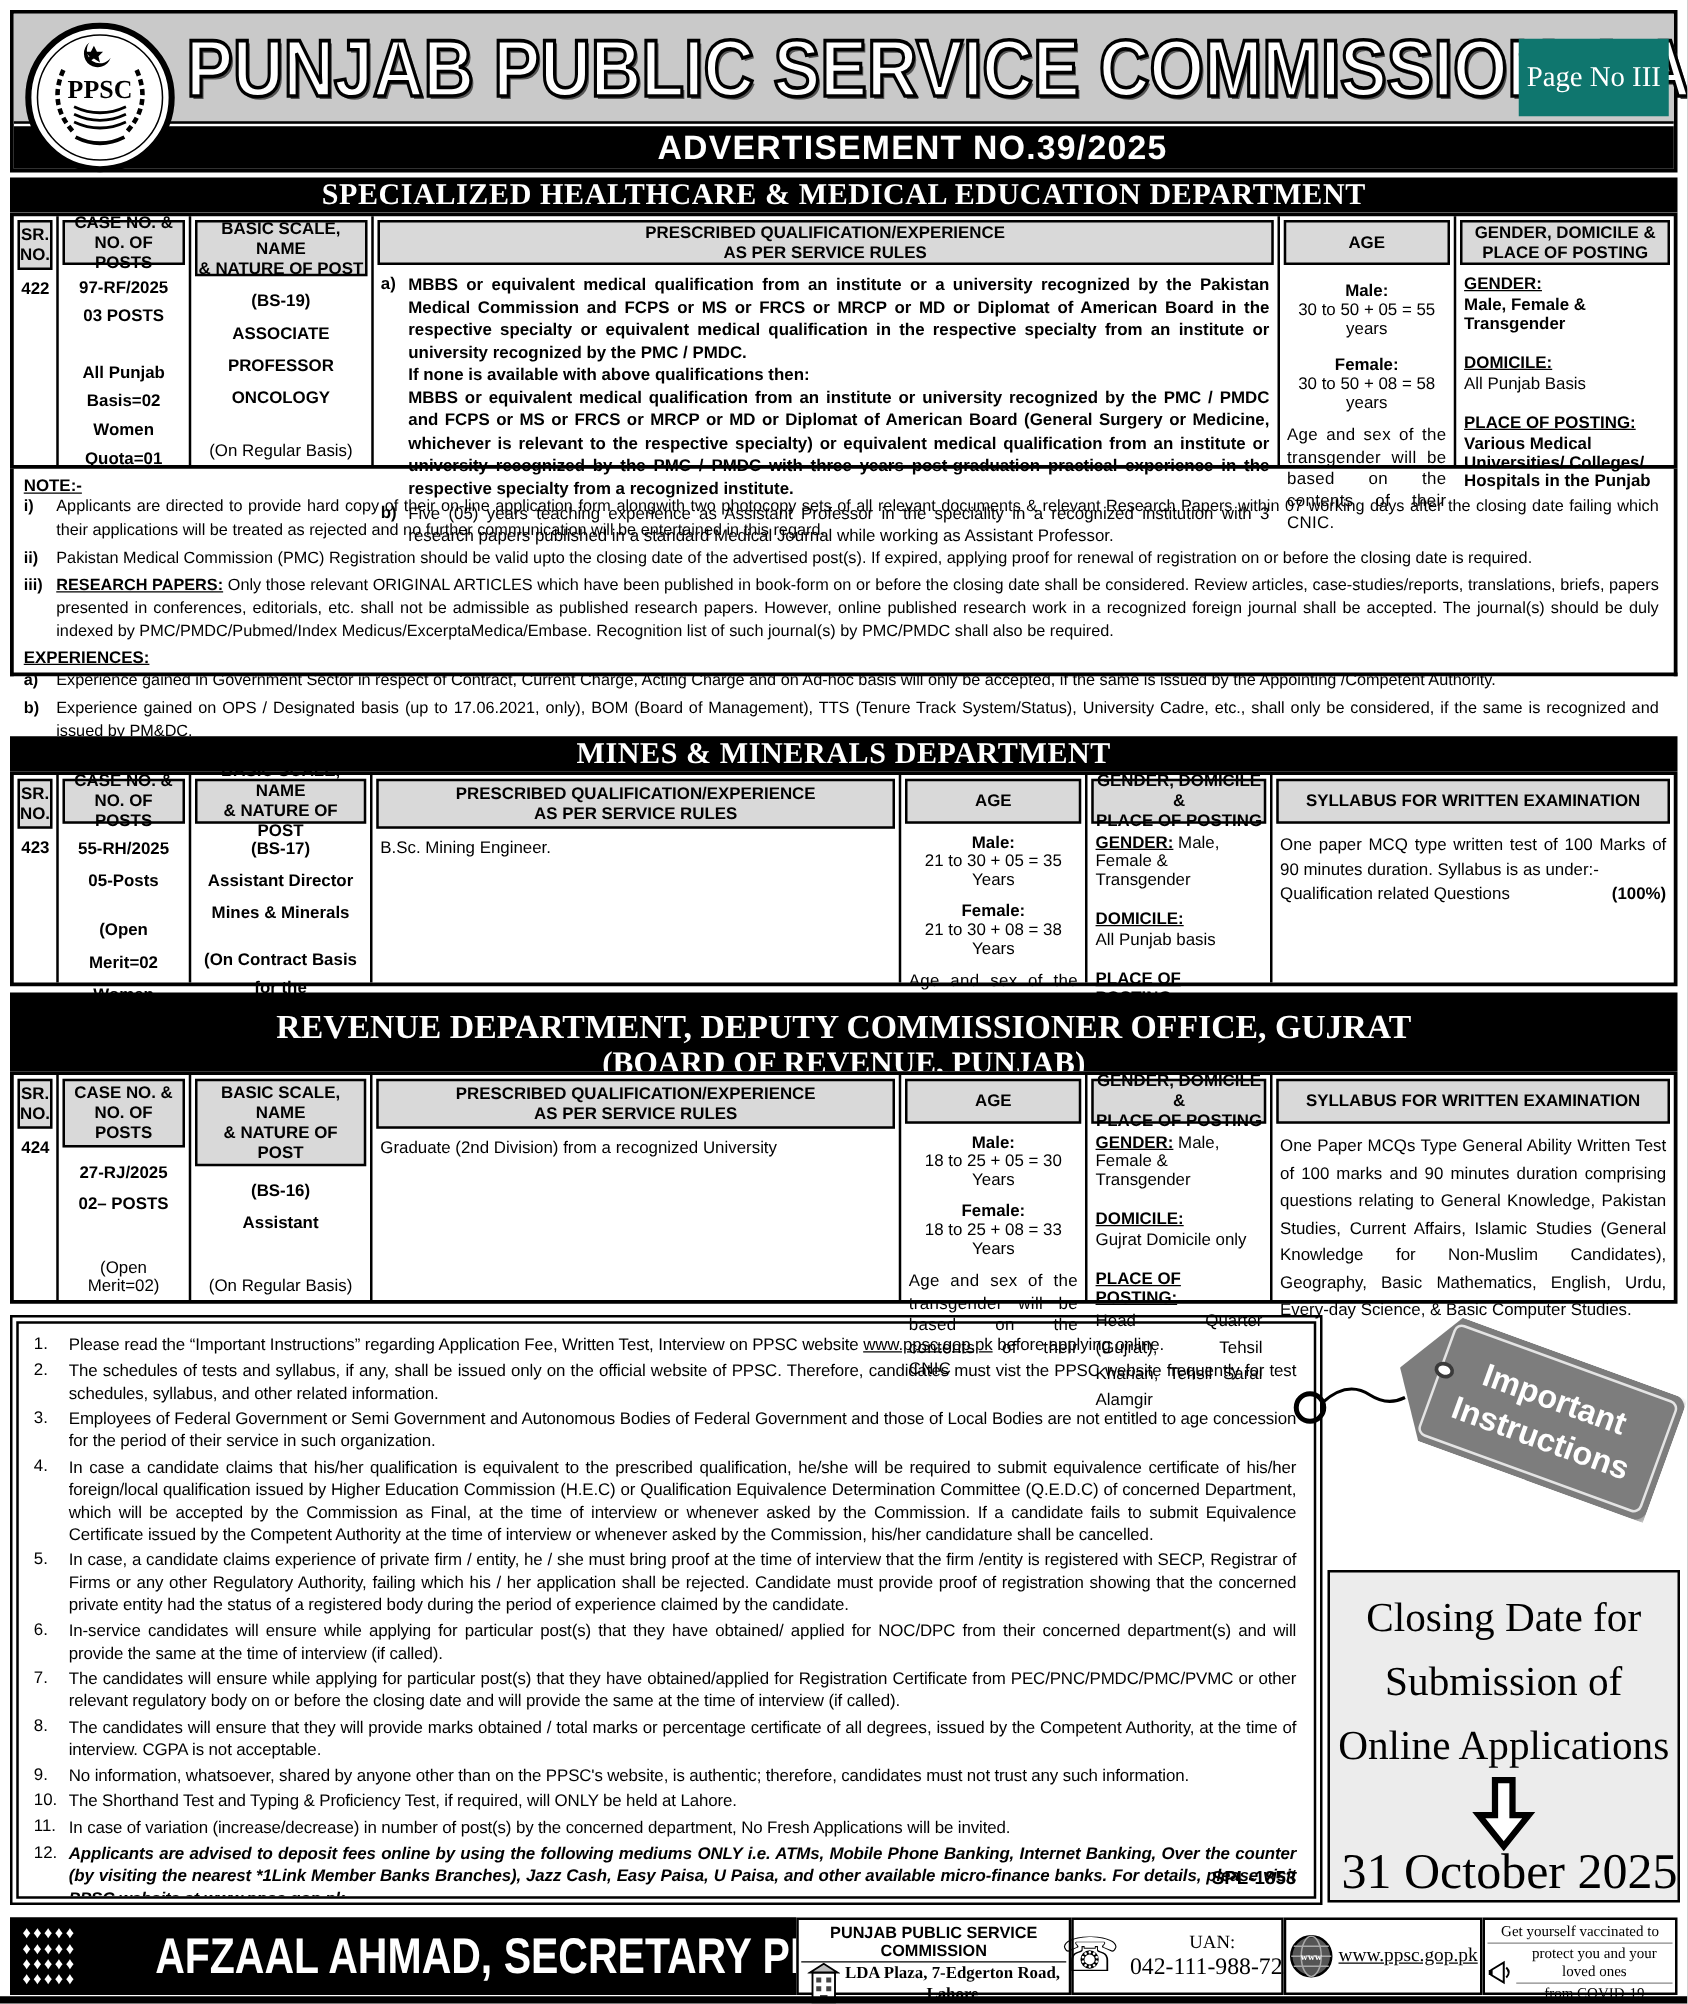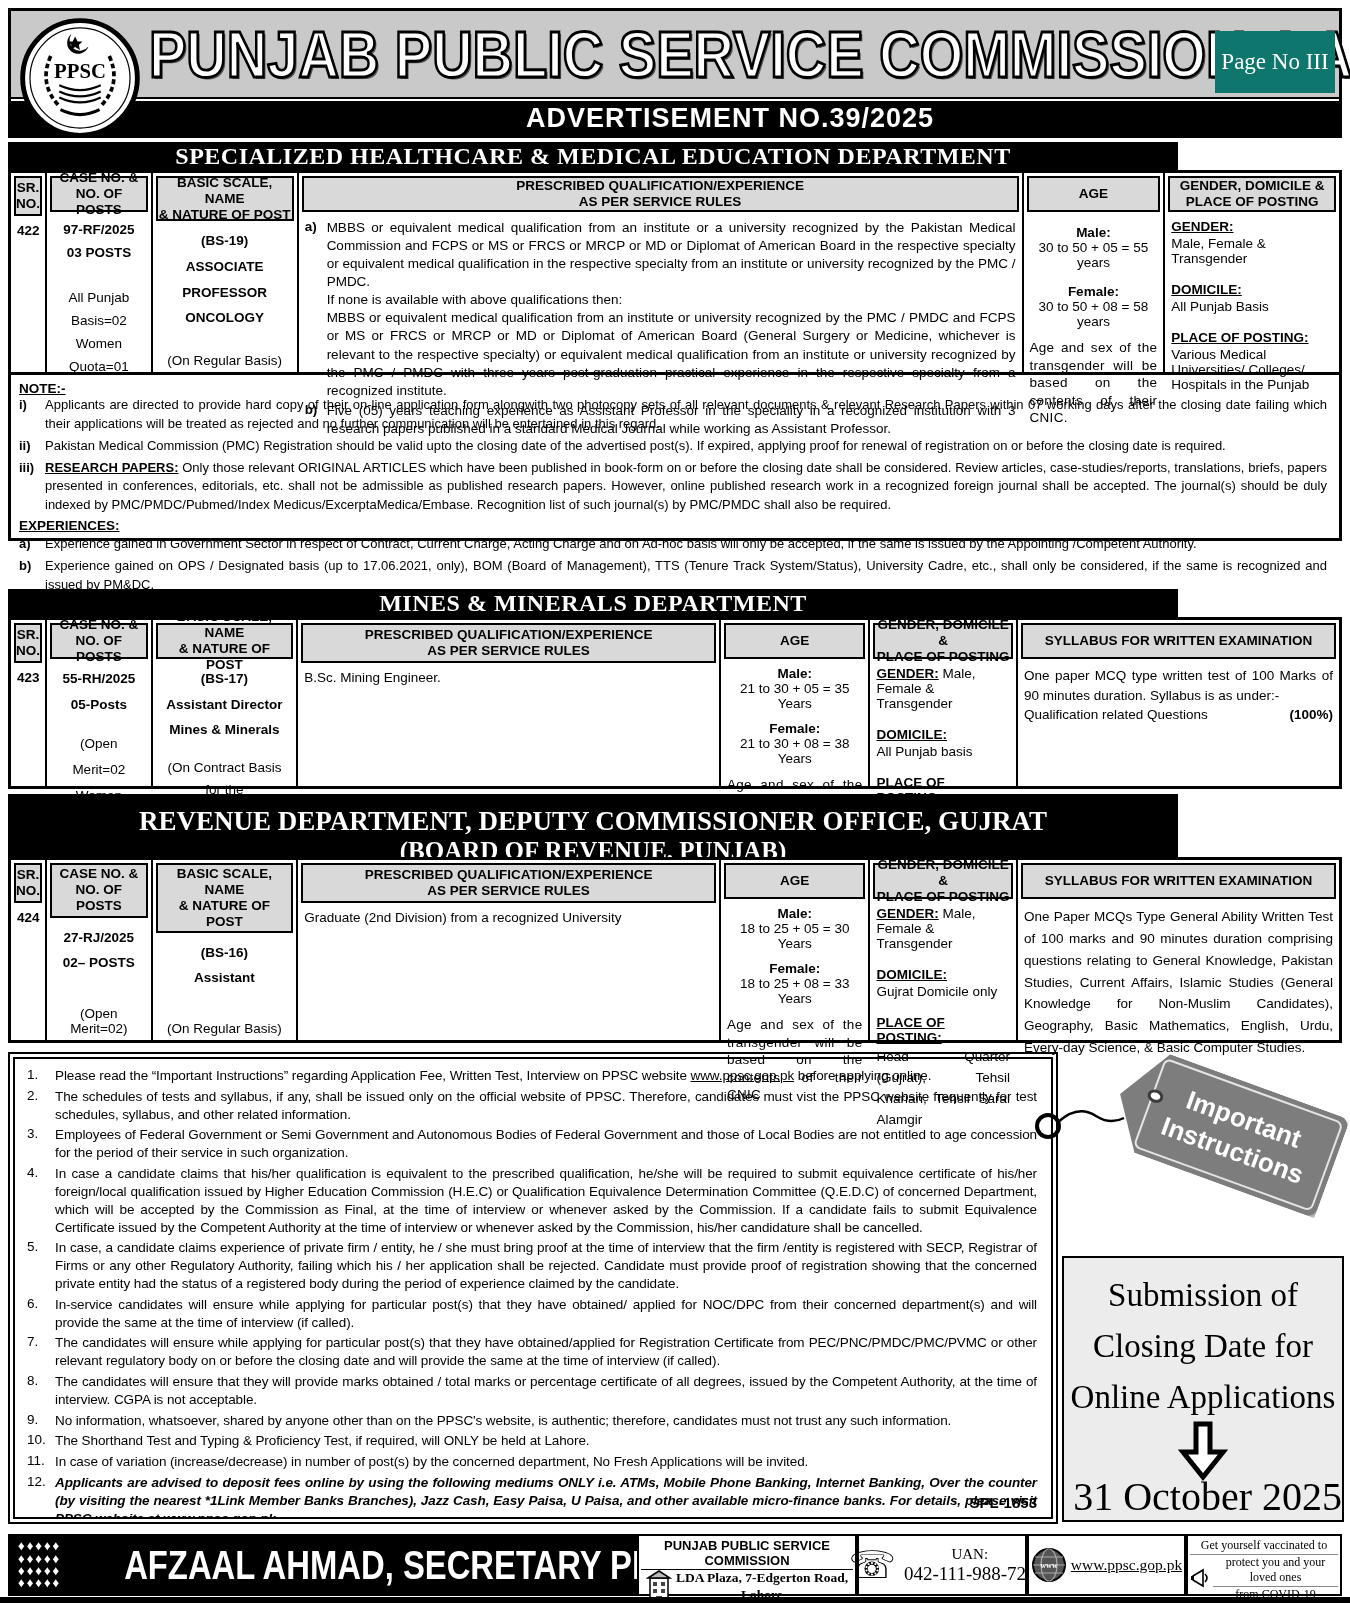--- a/index.html
+++ b/index.html
@@ -1,20 +1,20 @@
 <!DOCTYPE html>
 <html><head>
 <meta charset="utf-8">
 <style>
   * { box-sizing: border-box; margin:0; padding:0; }
   body { background:#888; }
   .page { position:relative; width:1350px; height:1603px; background:#fff;
           font-family:"Liberation Sans", sans-serif; color:#000; overflow:hidden;
           margin:0 auto; }
-  .pre { white-space:pre-line; }
+  .pre { white-space:pre-line;font-weight:bold; }
   .b { font-weight:bold; }
   .bu { font-weight:bold; text-decoration:underline; }
   .just { text-align:justify; }
   .abs { position:absolute; }
 
   
   .hdr-wrap { left:8px; top:8px; width:1334px; height:130px; border:3px solid #000; }
   .hdr-gray { position:absolute; left:0; top:0; width:100%; height:88px; background:#c9c9c9; border-bottom:2px solid #000; }
   .hdr-black { position:absolute; left:0; top:90px; width:100%; height:34px; background:#000;
                display:flex; align-items:center; justify-content:center; }
@@ -22,21 +22,21 @@
                font-size:56px; font-weight:900; letter-spacing:0px; color:#fff;
                -webkit-text-stroke:2.5px #000; text-shadow:2px 2px 0 #555;
                transform:scaleY(1.15); transform-origin:top; white-space:nowrap; }
   .page-no { position:absolute; right:4px; top:20px; width:120px; height:62px; background:#0f766e;
              color:#fff; font-family:"Liberation Serif",serif; font-size:23px;
              display:flex; align-items:center; justify-content:center; }
   .adv-text { color:#fff; font-size:27px; font-weight:bold; letter-spacing:1px; padding-left:110px; }
   .logo { position:absolute; left:8px; top:6px; width:122px; height:122px; z-index:5; }
 
   
-  .secbar { left:8px; width:1170px; background:#000; color:#fff; text-align:center;
+  .secbar { left:8px; width:1334px; background:#000; color:#fff; text-align:center;
             font-family:"Liberation Serif",serif; font-weight:bold; }
   .secbar-1line { height:28px; font-size:24px; line-height:28px; letter-spacing:0.5px; }
 
   
   .tbl { left:8px; width:1334px; display:flex; border:3px solid #000; background:#fff; }
   .tcol { border-right:2px solid #000; display:flex; flex-direction:column; }
   .tcol:last-child { border-right:none; }
   .thead { margin:3px; border:2px solid #000; background:#d9d9d9; text-align:center;
            font-weight:bold; font-size:13.5px; line-height:1.18; padding:2px 1px;
            display:flex; align-items:center; justify-content:center; min-height:36px; }
@@ -435,22 +435,22 @@
     <div class="tag">
       <div class="tag-inner">
         <div class="tag-line">Important</div>
         <div class="tag-line">Instructions</div>
       </div>
       <div class="tag-hole"></div>
     </div>
   </div>
 
   <div class="abs closing">
+    <div class="cl">Closing Date for</div>
     <div class="cl">Submission of</div>
-    <div class="cl">Closing Date for</div>
     <div class="cl">Online  Applications</div>
     <svg class="cl-arrow" width="54" height="60" viewBox="0 0 54 60">
       <path d="M20,3 h14 v28 h13 L27,56 7,31 h13 z" fill="#fff" stroke="#000" stroke-width="5"></path>
     </svg>
     <div class="date">31 October 2025</div>
   </div>
 
   <div class="foot-box f-sec">
     <span class="diamonds">♦♦♦♦♦
 ♦♦♦♦♦

